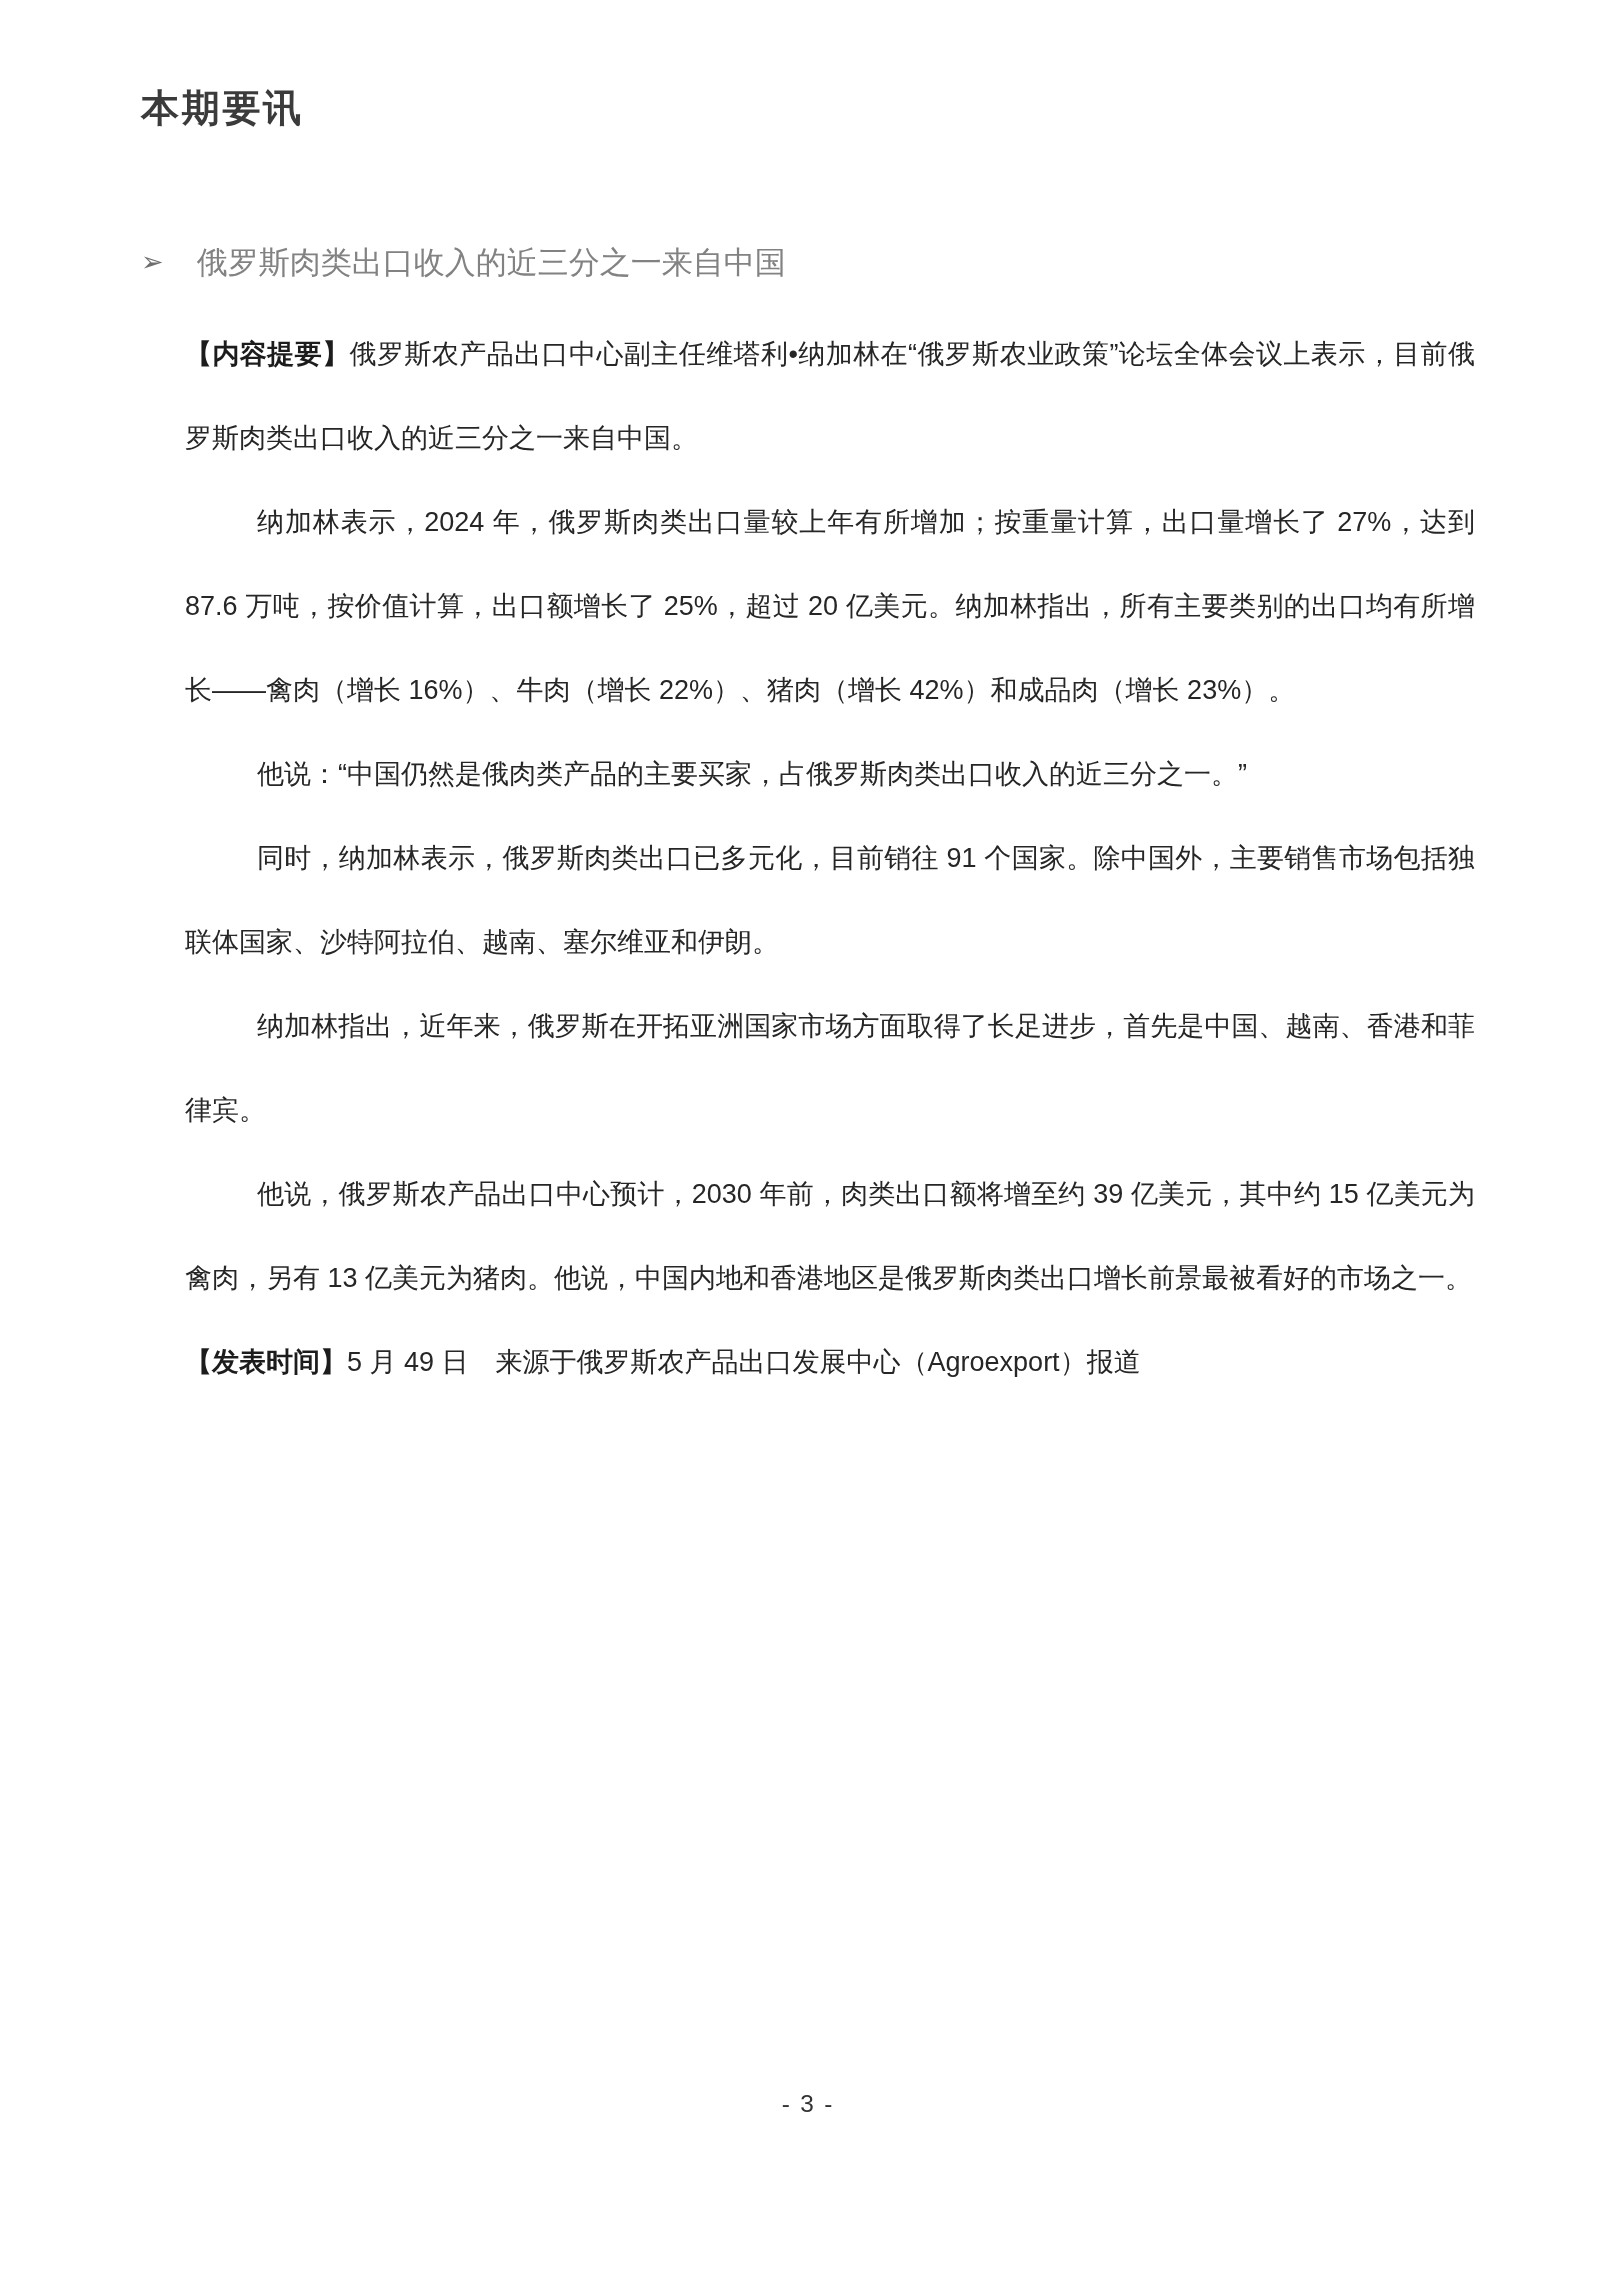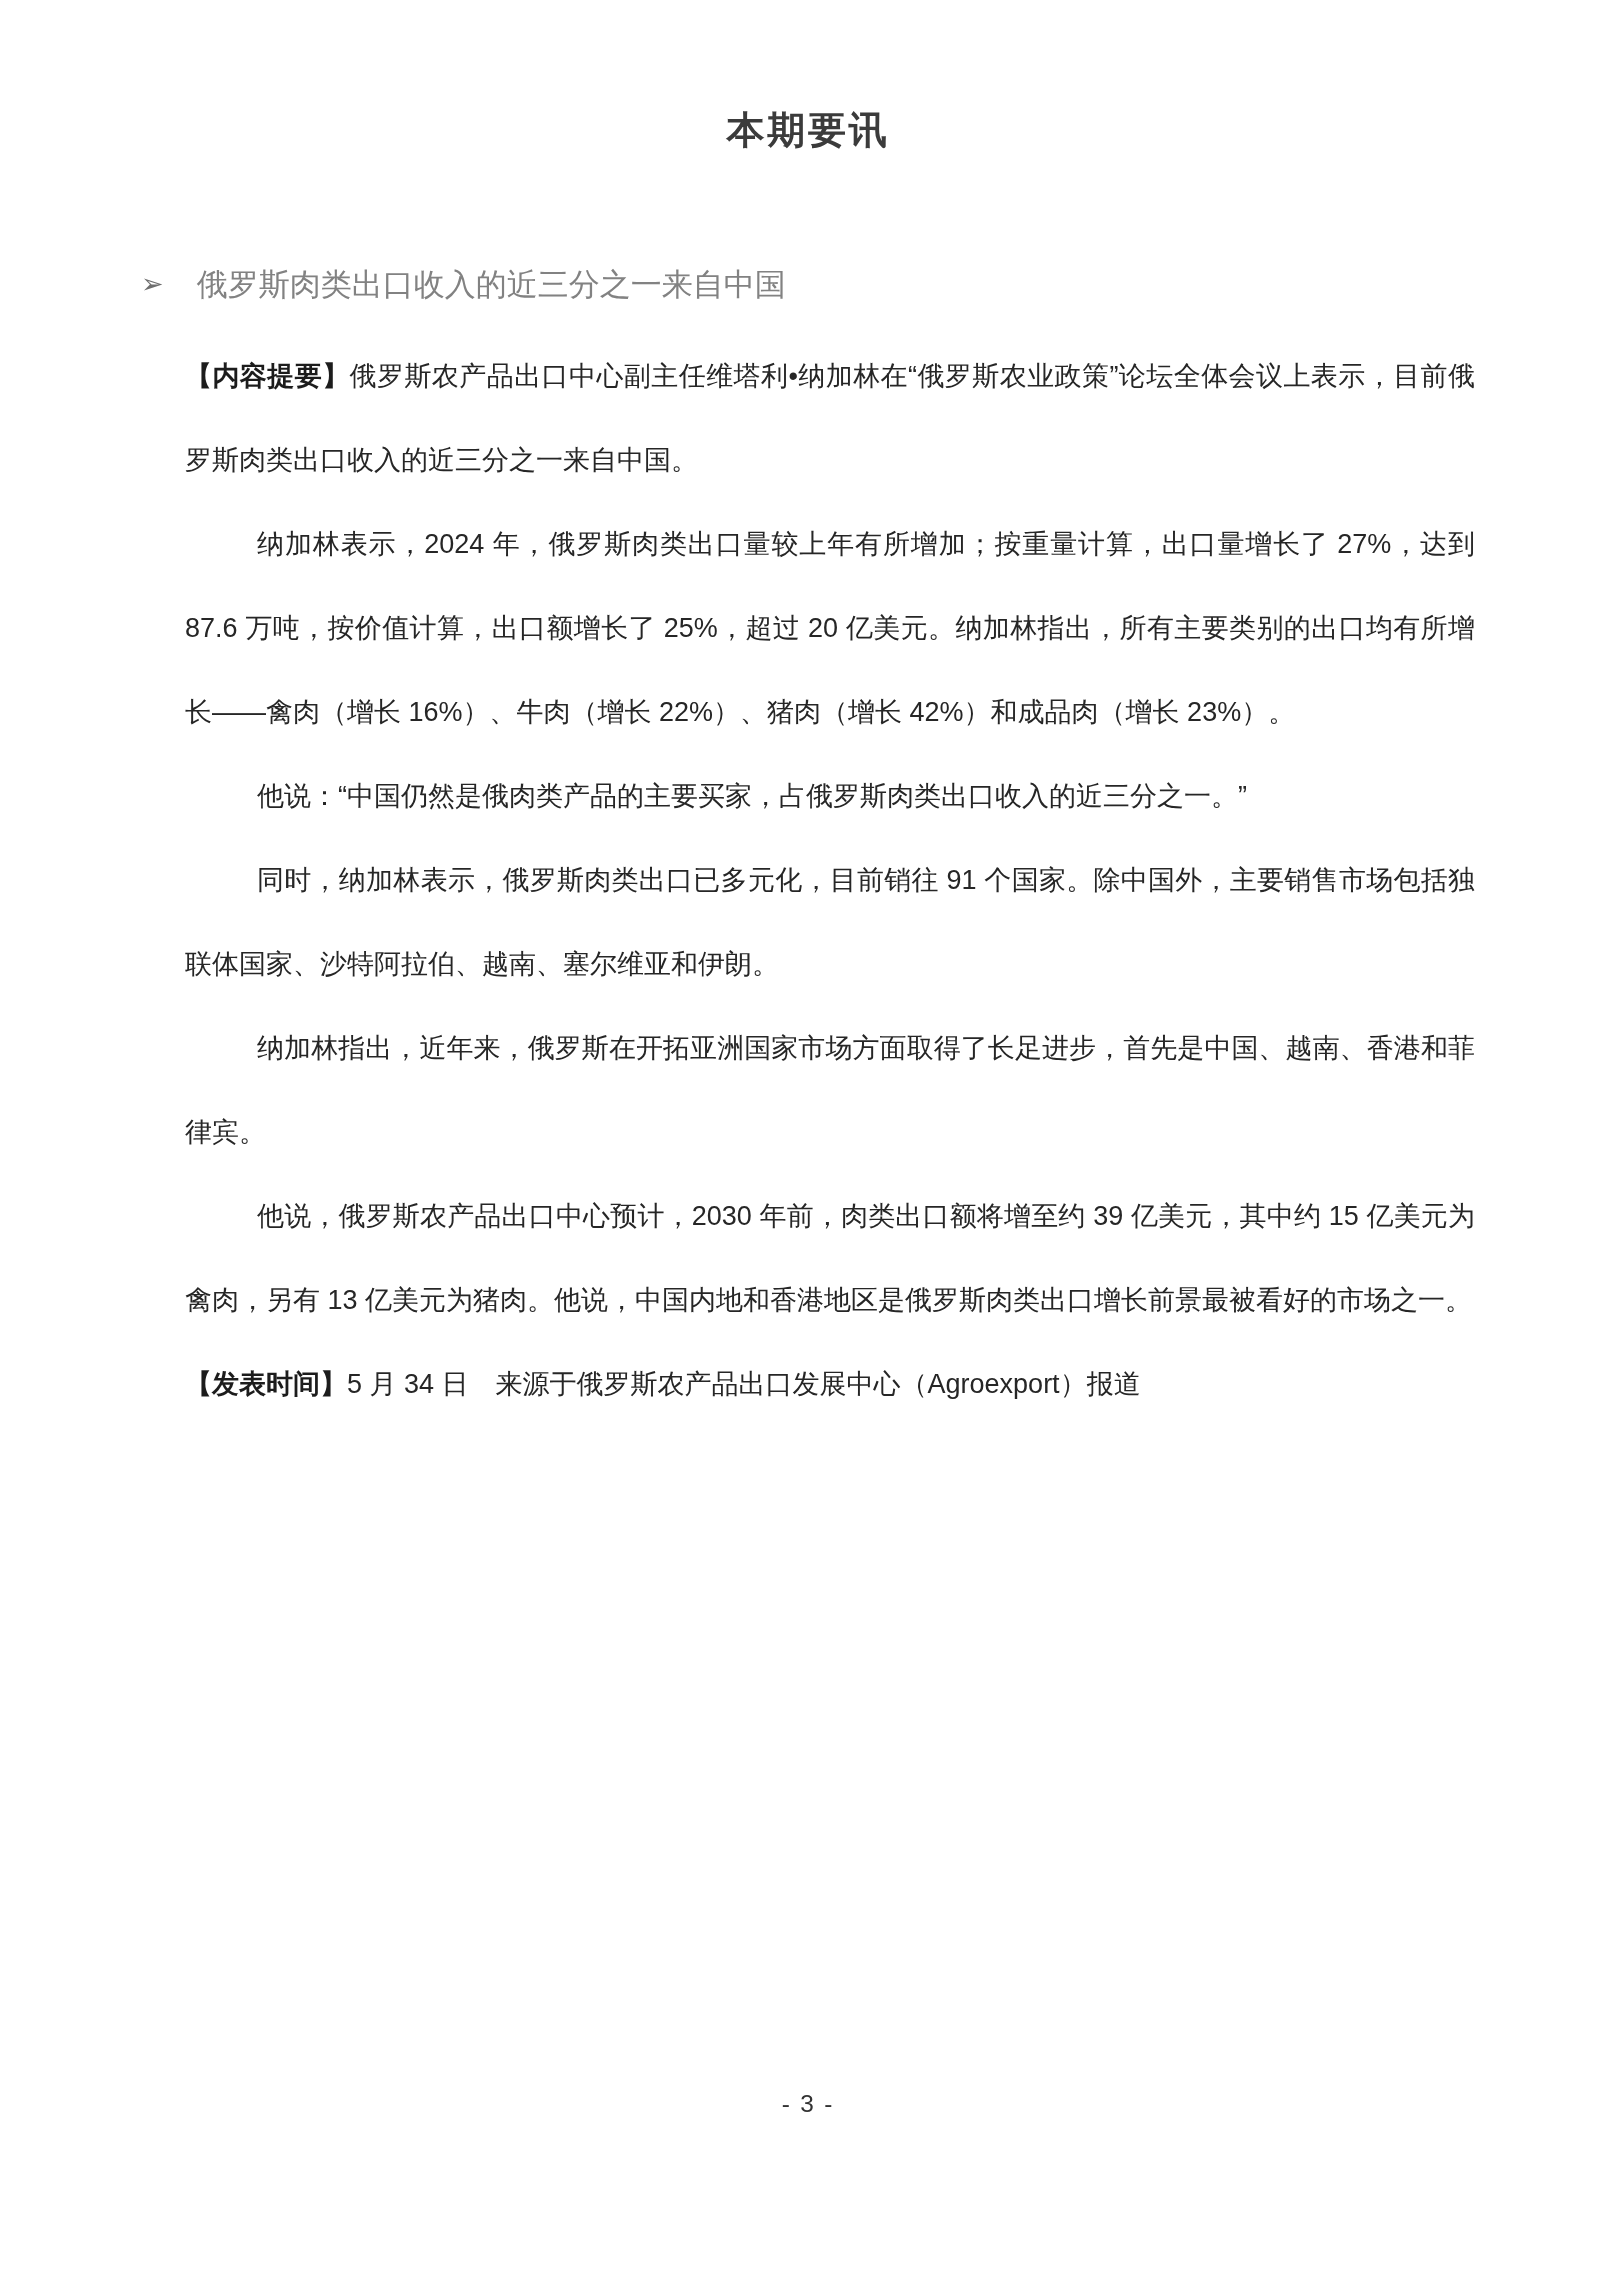--- a/index.html
+++ b/index.html
@@ -12,22 +12,21 @@
     width: 1616px;
     height: 2285px;
     background: #ffffff;
     font-family: "Liberation Sans", "DejaVu Sans", sans-serif;
     overflow: hidden;
   }
   .content {
     padding: 0 141px;
   }
   .doc-title {
-    padding-top: 110px;
-    text-align: center;
+    padding-top: 88px;
     font-size: 38px;
     line-height: 1.1;
     font-weight: bold;
     color: #3b3b3b;
     letter-spacing: 2.7px;
   }
   .section-heading {
     margin-top: 114px;
     font-size: 31px;
     line-height: 1.2;
@@ -89,20 +88,20 @@
 
 
       <p class="indent"><span>他说：“中国仍然是俄肉类产品的主要买家，占俄罗斯肉类出口收入的近三分之一。”</span></p>
 
       <p class="indent"><span>同时，纳加林表示，俄罗斯肉类出口已多元化，目前销往 91 个国家。除中国外，主要销售市场包括独联体国家、沙特阿拉伯、越南、塞尔维亚和伊朗。</span></p>
 
       <p class="indent"><span>纳加林指出，近年来，俄罗斯在开拓亚洲国家市场方面取得了长足进步，首先是中国、越南、香港和菲律宾。</span></p>
 
       <p class="indent"><span>他说，俄罗斯农产品出口中心预计，2030 年前，肉类出口额将增至约 39 亿美元，其中约 15 亿美元为禽肉，另有 13 亿美元为猪肉。他说，中国内地和香港地区是俄罗斯肉类出口增长前景最被看好的市场之一。</span></p>
 
-      <p><span class="label">【发表时间】</span><span>5 月 34 日　来源于俄罗斯农产品出口发展中心（Agroexport）报道</span></p>
+      <p><span class="label">【发表时间】</span><span>5 月 49 日　来源于俄罗斯农产品出口发展中心（Agroexport）报道</span></p>
     </div>
 
   </div>
 
   <div class="page-number">- 3 -</div>
 </div>
 
 
 </body></html>

